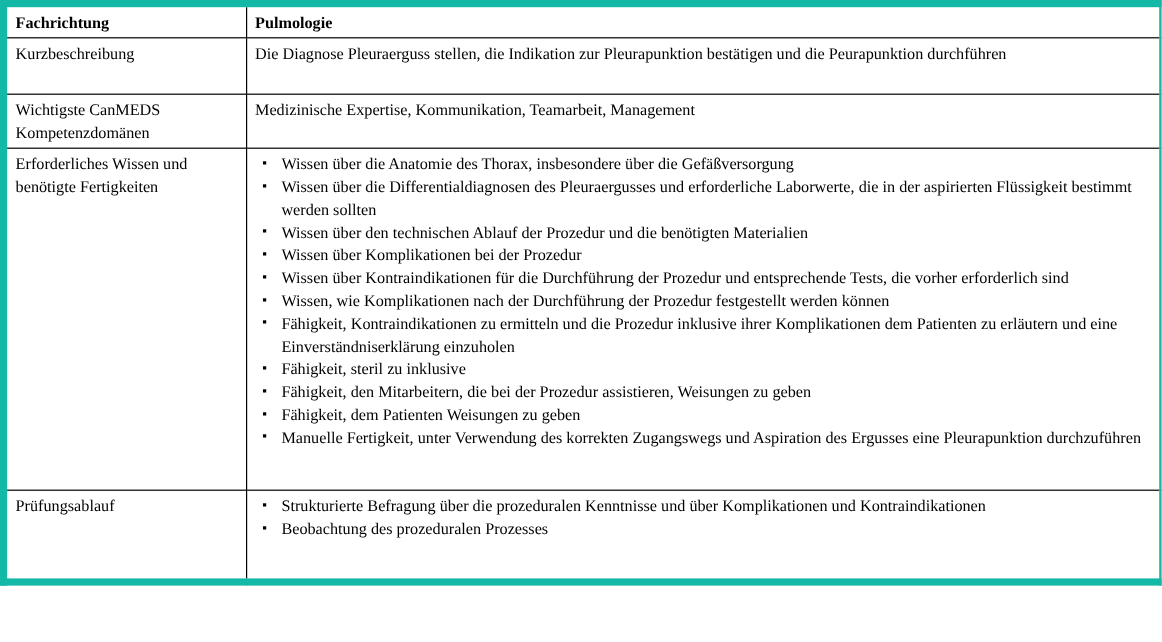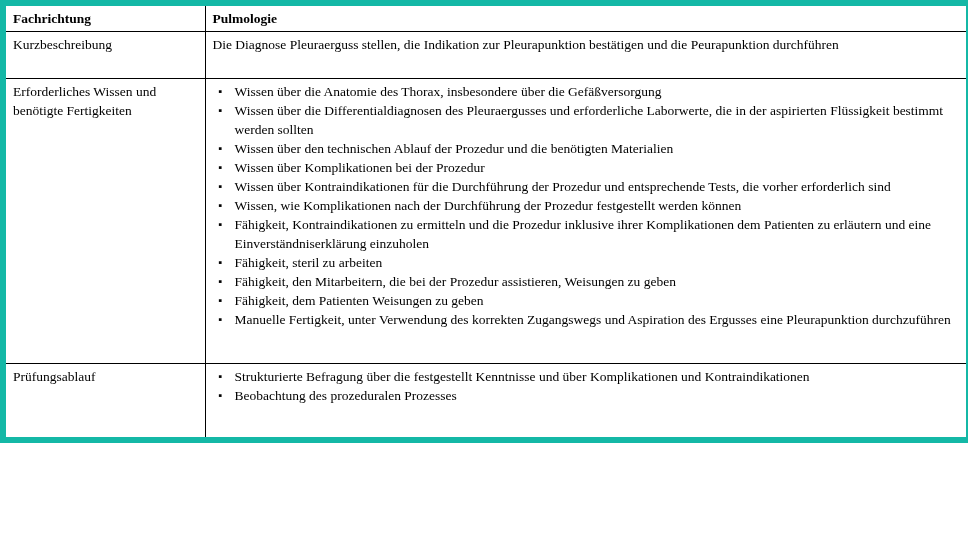--- a/index.html
+++ b/index.html
@@ -83,20 +83,24 @@
     <th>Pulmologie</th>
   </tr>
 
 
   <tr class="r-kurz">
     <td>Kurzbeschreibung</td>
     <td>Die Diagnose Pleuraerguss stellen, die Indikation zur Pleurapunktion bestätigen und die Peurapunktion durchführen</td>
   </tr>
 
 
+  <tr class="r-canmeds">
+    <td>Wichtigste CanMEDS Kompetenzdomänen</td>
+    <td>Medizinische Expertise, Kommunikation, Teamarbeit, Management</td>
+  </tr>
 
   <tr class="r-wissen">
     <td>Erforderliches Wissen und benötigte Fertigkeiten</td>
     <td>
       <ul class="bullets">
         <li>
               <span class="bullet-glyph">▪</span>
               <span class="bullet-text">Wissen über die Anatomie des Thorax, insbesondere über die Gefäßversorgung</span>
             </li>
         <li>
@@ -118,21 +122,21 @@
         <li>
               <span class="bullet-glyph">▪</span>
               <span class="bullet-text">Wissen, wie Komplikationen nach der Durchführung der Prozedur festgestellt werden können</span>
             </li>
         <li>
               <span class="bullet-glyph">▪</span>
               <span class="bullet-text">Fähigkeit, Kontraindikationen zu ermitteln und die Prozedur inklusive ihrer Komplikationen dem Patienten zu erläutern und eine Einverständniserklärung einzuholen</span>
             </li>
         <li>
               <span class="bullet-glyph">▪</span>
-              <span class="bullet-text">Fähigkeit, steril zu arbeiten</span>
+              <span class="bullet-text">Fähigkeit, steril zu inklusive</span>
             </li>
         <li>
               <span class="bullet-glyph">▪</span>
               <span class="bullet-text">Fähigkeit, den Mitarbeitern, die bei der Prozedur assistieren, Weisungen zu geben</span>
             </li>
         <li>
               <span class="bullet-glyph">▪</span>
               <span class="bullet-text">Fähigkeit, dem Patienten Weisungen zu geben</span>
             </li>
         <li>
@@ -142,21 +146,21 @@
       </ul>
     </td>
   </tr>
 
   <tr class="r-pruef">
     <td>Prüfungsablauf</td>
     <td>
       <ul class="bullets">
         <li>
               <span class="bullet-glyph">▪</span>
-              <span class="bullet-text">Strukturierte Befragung über die festgestellt Kenntnisse und über Komplikationen und Kontraindikationen</span>
+              <span class="bullet-text">Strukturierte Befragung über die prozeduralen Kenntnisse und über Komplikationen und Kontraindikationen</span>
             </li>
         <li>
               <span class="bullet-glyph">▪</span>
               <span class="bullet-text">Beobachtung des prozeduralen Prozesses</span>
             </li>
       </ul>
     </td>
   </tr>
 </tbody>
   </table>

